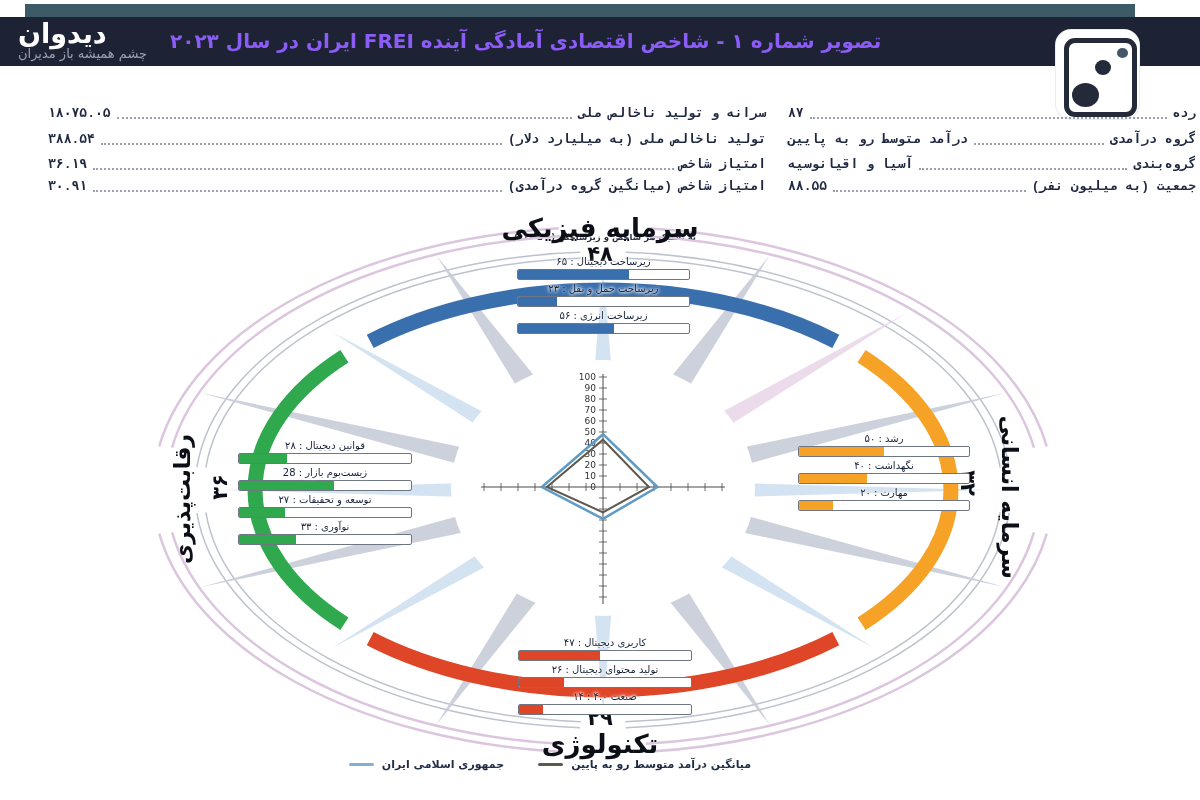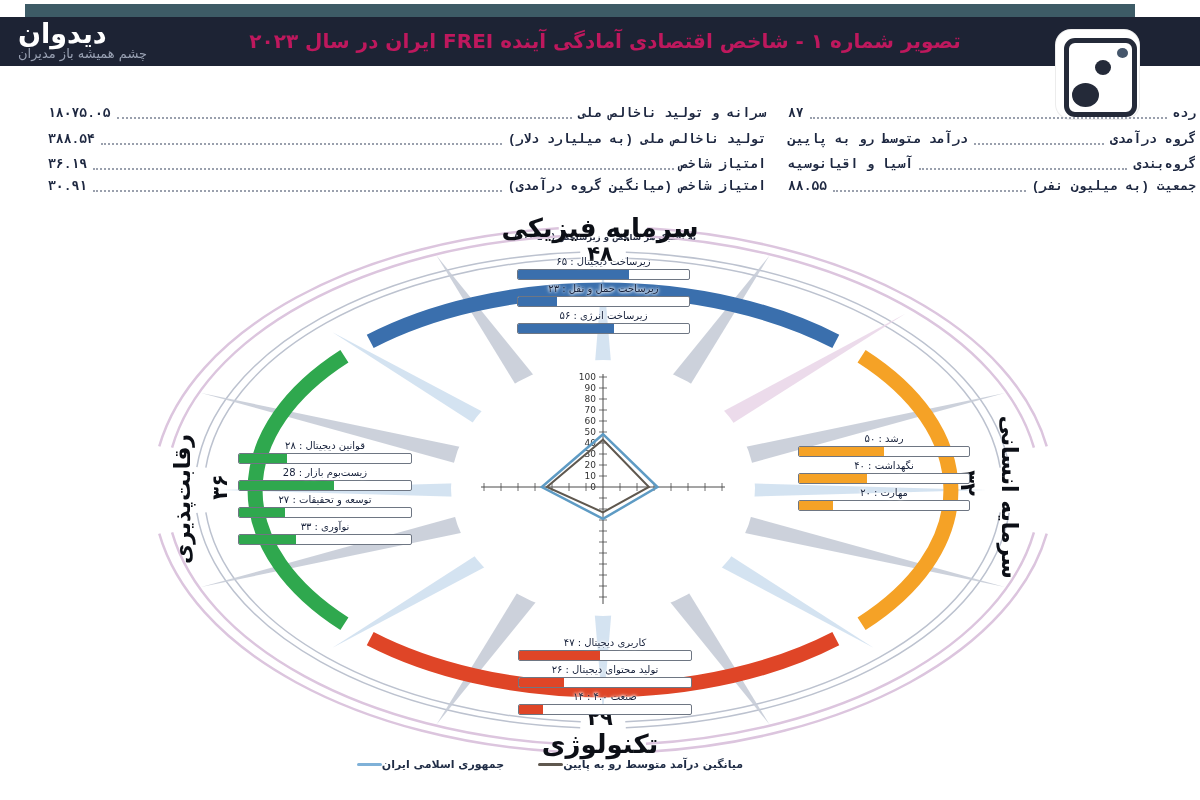--- a/index.html
+++ b/index.html
@@ -6,22 +6,22 @@
   body{width:1200px;height:800px;position:relative;background:#ffffff;overflow:hidden;
        font-family:"DejaVu Sans",sans-serif;}
   .abs{position:absolute;}
 
   
   .top-strip{left:25px;top:4px;width:1110px;height:13px;background:#3d5b66;}
   .header-bar{left:0;top:17px;width:1200px;height:49px;background:#1d2334;}
   .brand{left:18px;top:19px;width:150px;text-align:left;color:#fff;}
   .brand-name{font-size:27px;font-weight:bold;line-height:30px;}
   .brand-tagline{font-size:13px;color:#99a1b3;letter-spacing:1px;line-height:9px;}
-  .header-title{left:170px;top:17px;width:870px;height:49px;line-height:49px;text-align:center;
-    direction:rtl;color:#be185d;font-size:20px;font-weight:bold;}
+  .header-title{left:170px;top:17px;width:870px;height:49px;line-height:49px;text-align:left;
+    direction:rtl;color:#8b5cf6;font-size:20px;font-weight:bold;}
 
   
   .logo-box{left:1056px;top:30px;width:83px;height:89px;background:#fff;border-radius:15px;
     box-shadow:0 0 0 1px #ececec;}
   .logo-inner{position:absolute;left:8px;top:8px;width:63px;height:69px;background:#fff;
     border:5px solid #242a39;border-radius:11px;}
   .dot{position:absolute;border-radius:50%;background:#242a39;}
   .dot-big{width:27px;height:24px;left:3px;bottom:5px;}
   .dot-mid{width:16px;height:15px;left:26px;top:17px;}
   .dot-small{width:11px;height:10px;right:4px;top:5px;background:#45566b;}
@@ -40,21 +40,21 @@
 
   
   .q-block{position:absolute;z-index:3;text-align:center;color:#0c0f16;}
   .q-title{font-size:26px;font-weight:bold;line-height:30px;direction:rtl;}
   .q-score{font-size:21px;font-weight:bold;line-height:22px;}
   .vert{white-space:nowrap;}
 
   
   .legend{left:320px;top:758px;width:460px;display:flex;direction:rtl;justify-content:center;
     align-items:center;gap:34px;z-index:3;}
-  .legend-item{display:flex;align-items:center;direction:rtl;justify-content:flex-end;}
+  .legend-item{display:flex;align-items:center;gap:8px;direction:rtl;justify-content:flex-end;}
   .legend-label{font-size:11px;font-weight:bold;color:#1f2c45;white-space:nowrap;}
   .legend-dash{width:25px;height:3.5px;border-radius:2px;}
 
   svg{position:absolute;}
   .ring-lav{fill:none;stroke:#dcc5de;stroke-width:2.5;}
   .ring-gray{fill:none;stroke:#bcc2cf;stroke-width:1.5;}
 </style>
 </head>
 <body>
 

